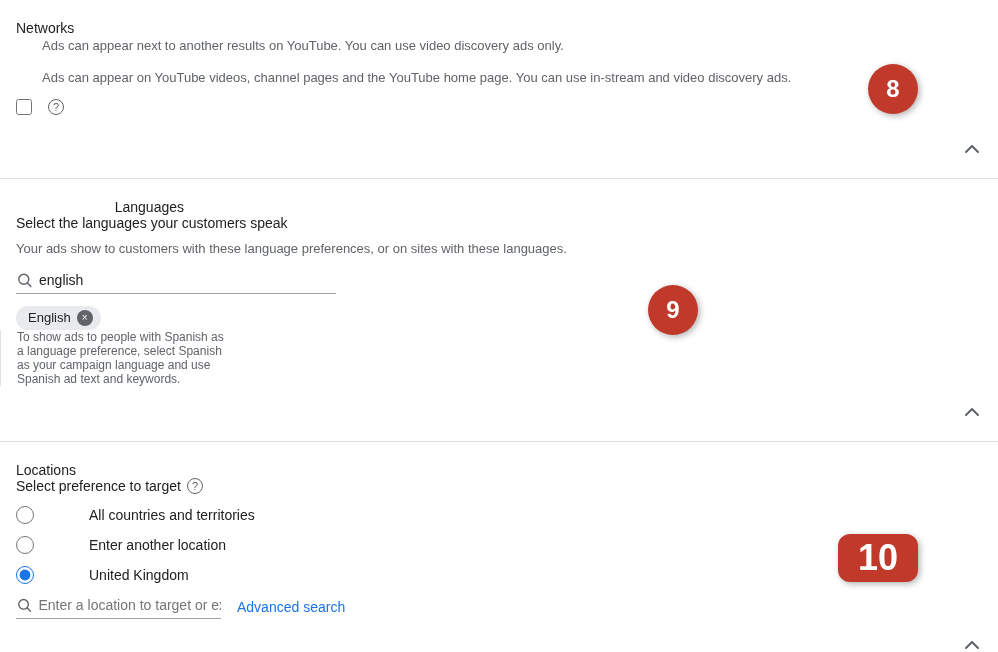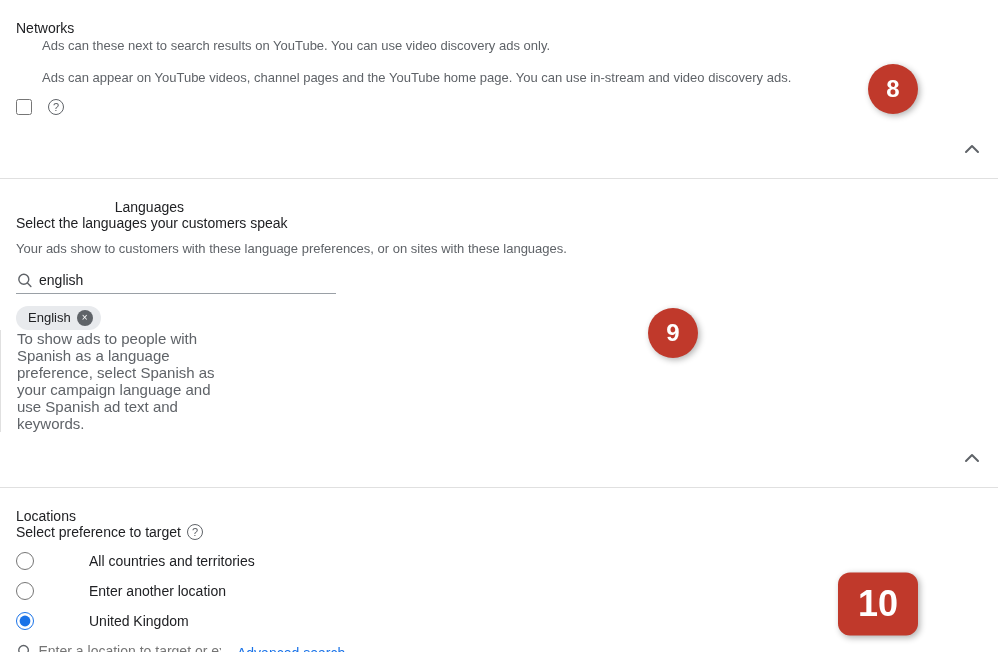--- a/index.html
+++ b/index.html
@@ -32,21 +32,21 @@
 
     .section-content {
       flex: 1;
       padding: 0 16px;
     }
 
     .section-aside {
       width: 240px;
       min-width: 240px;
       padding: 0 16px;
-      font-size: 15px;
+      font-size: 12px;
       color: #5f6368;
       border-left: 1px solid #e0e0e0;
     }
 
     
     .checkbox-row {
       display: flex;
       align-items: center;
       margin-bottom: 8px;
     }
@@ -228,21 +228,21 @@
       margin-left: auto;
     }
   </style>
 </head>
 <body>
 
 <div class="section" style="position:relative;">
   <div class="section-label">Networks</div>
   <div class="section-content">
 
-    <div class="desc-text">Ads can these next to search results on YouTube. You can use video discovery ads only.</div>
+    <div class="desc-text">Ads can appear next to another results on YouTube. You can use video discovery ads only.</div>
 
     <div class="desc-text">Ads can appear on YouTube videos, channel pages and the YouTube home page. You can use in-stream and video discovery ads.</div>
 
     <div class="checkbox-row">
       <input type="checkbox" id="display-net" style="">
       <span class="help-icon">?</span>
     </div>
 
   </div>
 
@@ -320,21 +320,21 @@
           <line x1="16.5" y1="16.5" x2="21" y2="21" stroke="#5f6368" stroke-width="2" stroke-linecap="round"></line>
         </svg>
         <input type="text" placeholder="Enter a location to target or exclude" style="">
       </div>
       <a class="advanced-search-link">Advanced search</a>
     </div>
   </div>
 
   <div style="position:absolute; right:80px; top:50%; transform:translateY(-50%);
            background:#c0392b; color:#fff; font-size:36px; font-weight:bold;
-           width:80px; height:63px; border-radius:12px;
+           width:80px; height:48px; border-radius:12px;
            display:flex; align-items:center; justify-content:center;
            box-shadow:2px 2px 6px rgba(0,0,0,0.3);">10</div>
 
   <div class="collapse-btn" style="padding: 16px 16px 0 0; align-self:flex-start;">
     <svg width="20" height="20" viewBox="0 0 20 20">
       <polyline points="4,13 10,7 16,13" fill="none" stroke="#5f6368" stroke-width="2" stroke-linecap="round" stroke-linejoin="round"></polyline>
     </svg>
   </div>
 </div>
 

